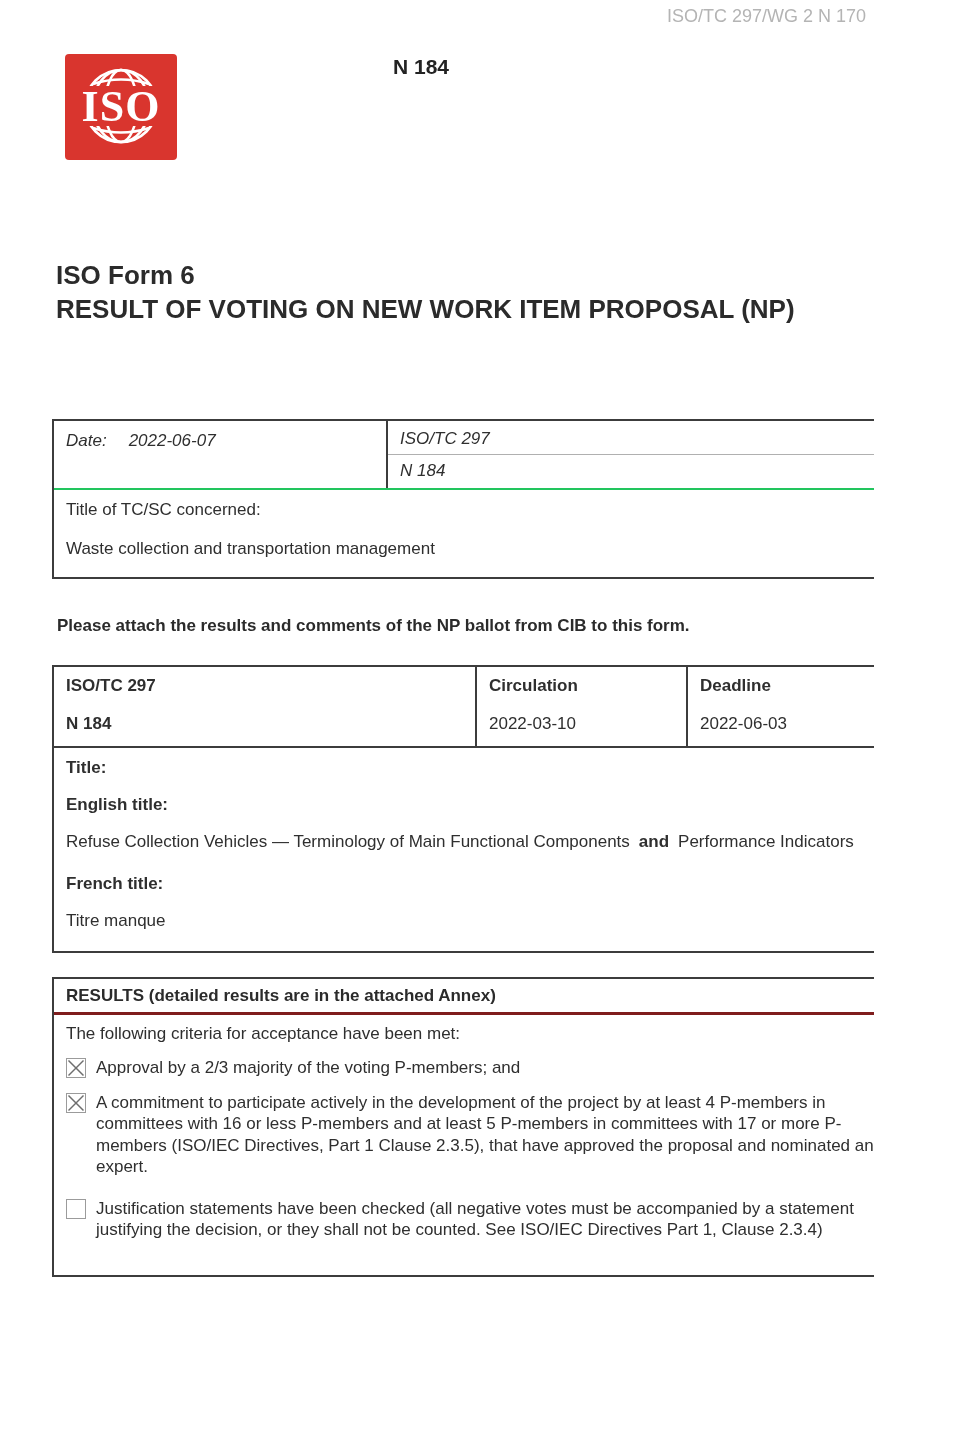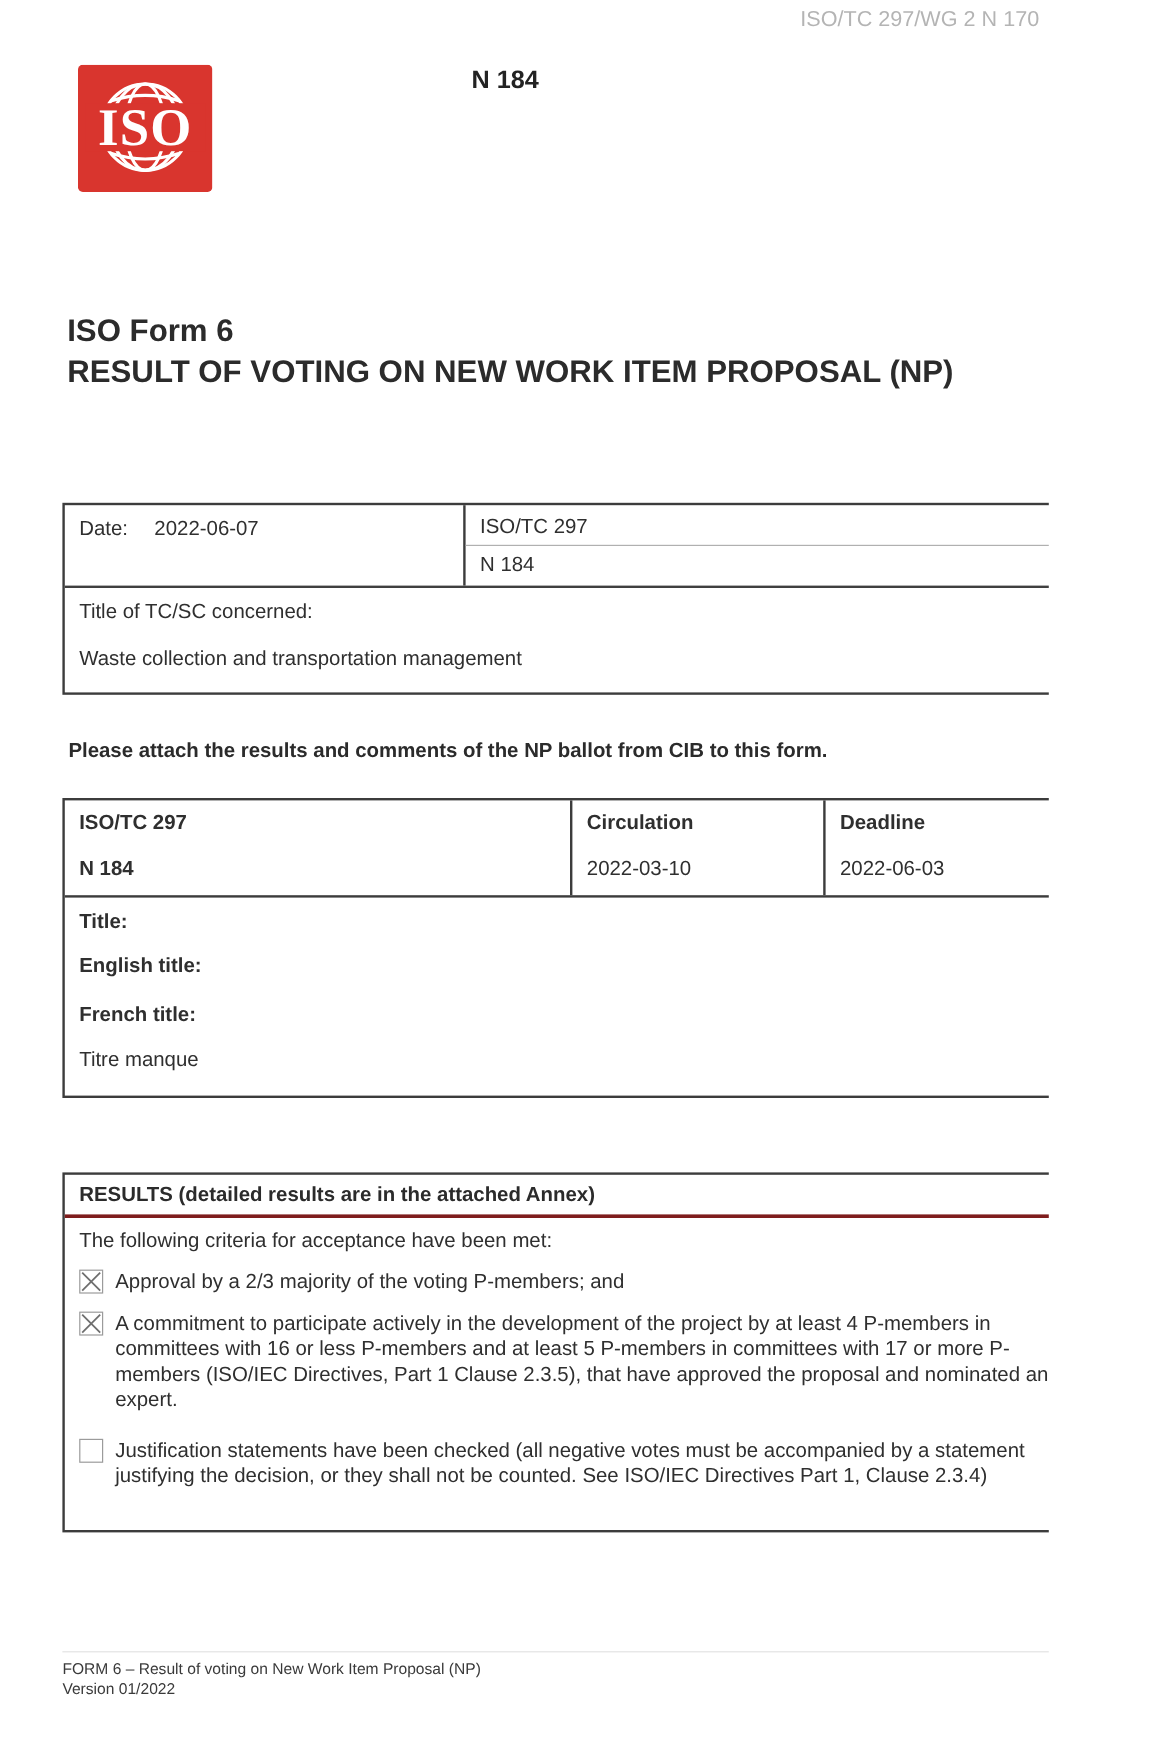--- a/index.html
+++ b/index.html
@@ -19,21 +19,21 @@
   .main-title { position:absolute; left:56px; top:258px; font-size:26px; font-weight:bold;
                 line-height:34px; color:#2b2b2b; }
 
   
   .tbl { position:absolute; left:52px; border:2px solid #3c3c3c; box-sizing:border-box;
          font-size:17px; line-height:21px; color:#2f2f2f; }
   .b   { font-weight:bold; }
 
   
   .t1 { top:419px; width:848px; }
-  .t1-row1 { display:flex; border-bottom:2px solid #404040; }
+  .t1-row1 { display:flex; border-bottom:2px solid #22c55e;font-style:italic; }
   .t1-date { width:334px; border-right:2px solid #3c3c3c; padding:9px 10px 9px 12px; box-sizing:border-box; }
   .t1-date .val { margin-left:22px; }
   .t1-right { flex:1; }
   .t1-right .sub1 { padding:7px 12px 5px; border-bottom:1px solid #b0b0b0; }
   .t1-right .sub2 { padding:5px 12px 7px; }
   .t1-row2 { padding:9px 12px 18px; }
   .t1-row2 .val { margin-top:18px; }
 
   
   .attach-note { position:absolute; left:57px; top:616px; font-size:17px; font-weight:bold; color:#2b2b2b; }
@@ -127,20 +127,23 @@
         <div class="line2">2022-03-10</div>
       </div>
       <div class="t2-c3">
         <div class="b">Deadline</div>
         <div class="line2">2022-06-03</div>
       </div>
     </div>
     <div class="t2-body">
       <div class="b">Title:</div>
       <div class="b">English title:</div>
+      <div class="eng-title">
+        <span>Refuse Collection Vehicles — Terminology of Main Functional Components</span><span class="and-word">and</span><span>Performance Indicators</span>
+      </div>
       <div class="b french-label">French title:</div>
       <div>Titre manque</div>
     </div>
   </div>
 
   <div class="tbl t3">
     <div class="t3-head">RESULTS (detailed results are in the attached Annex)</div>
     <div class="t3-body">
       <div>The following criteria for acceptance have been met:</div>
 
@@ -166,18 +169,14 @@
 
       <div class="crit gap-lg">
         <span class="checkbox">
           
         </span>
         <span class="crit-text">Justification statements have been checked (all negative votes must be accompanied by a statement justifying the decision, or they shall not be counted. See ISO/IEC Directives Part 1, Clause 2.3.4)</span>
       </div>
     </div>
   </div>
 
-  <div class="footer">
-    <div>FORM 6 – Result of voting on New Work Item Proposal (NP)</div>
-    <div>Version 01/2022</div>
-  </div>
 
 </div>
 
 </body></html>

